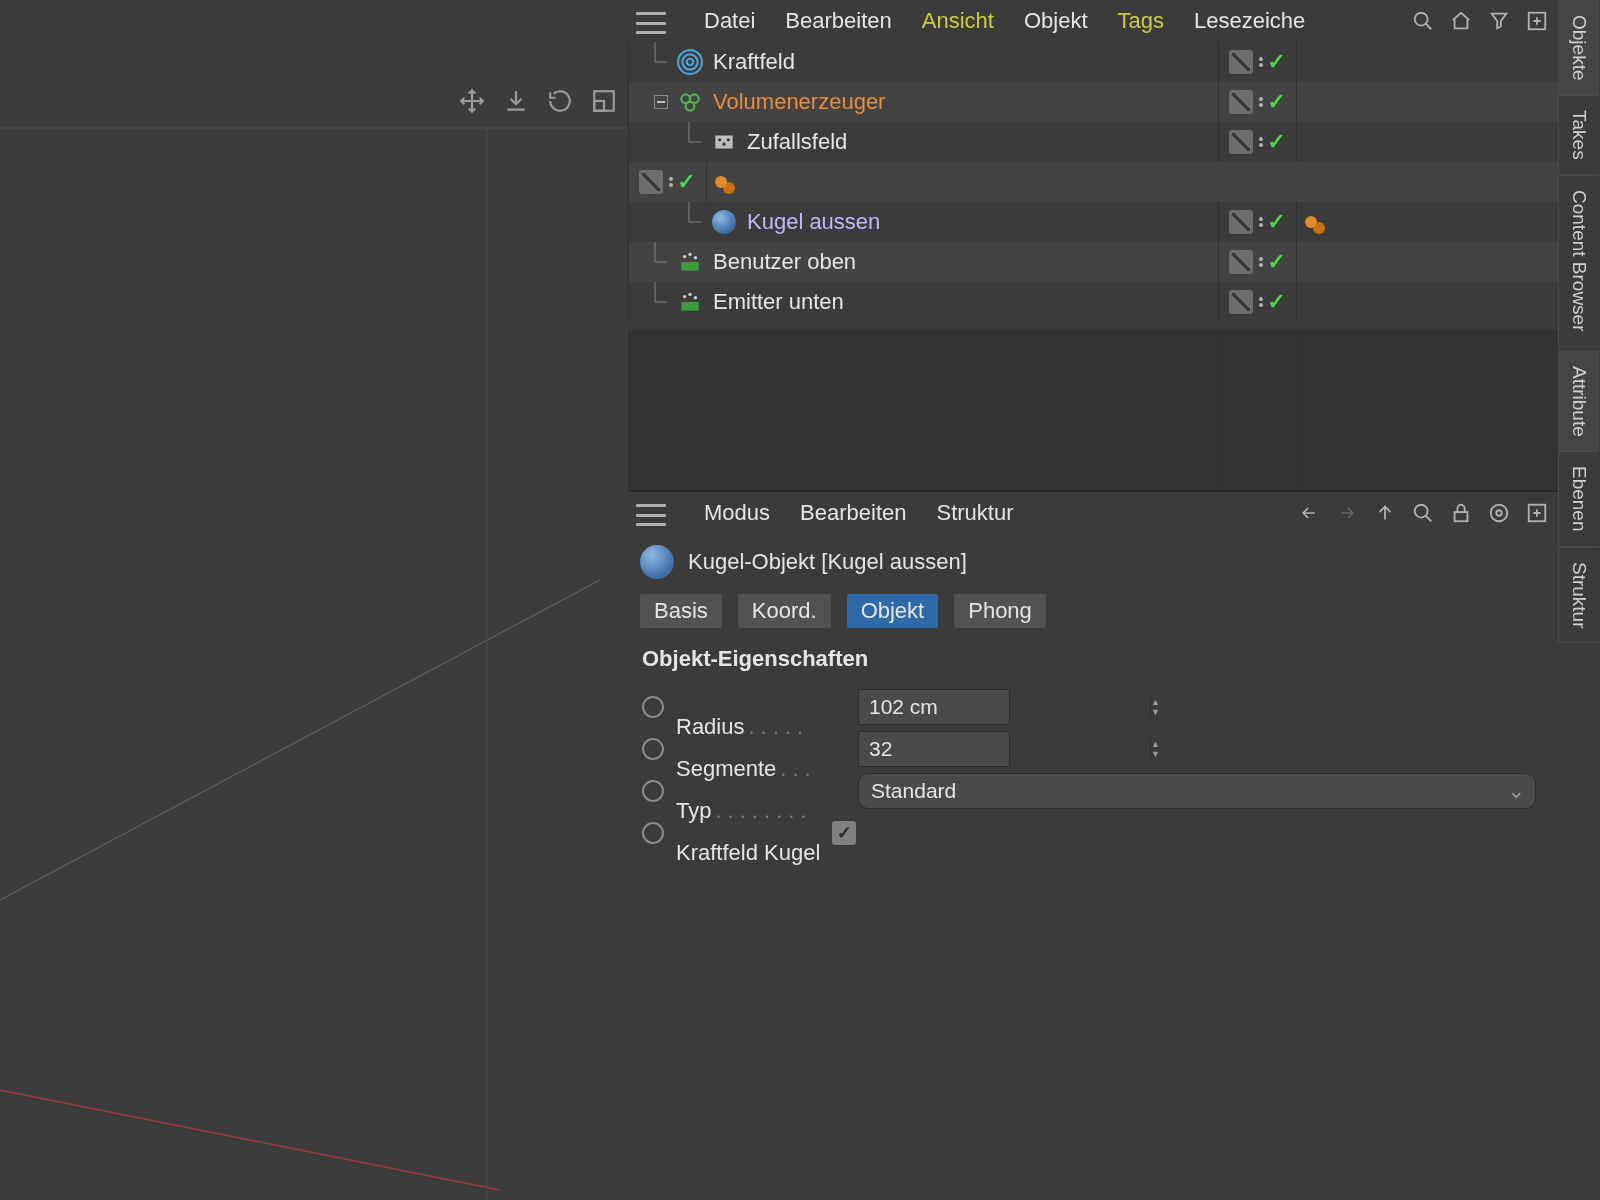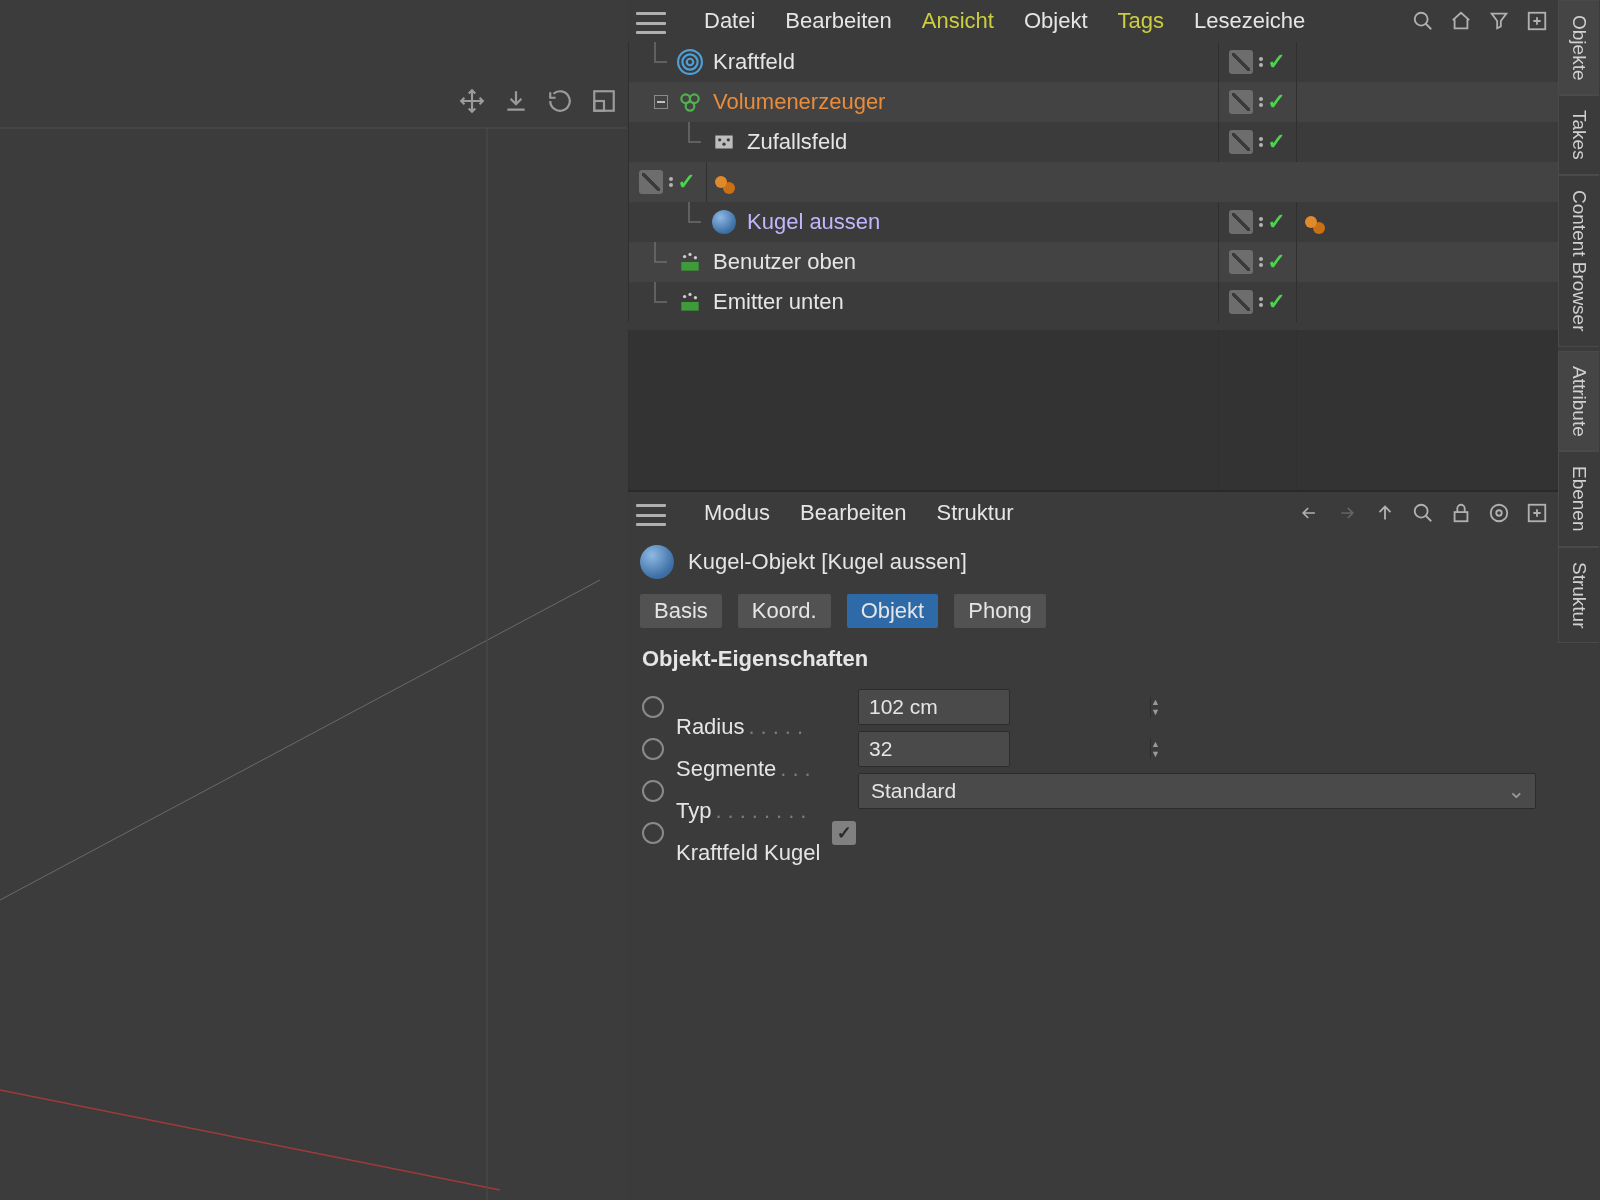--- a/index.html
+++ b/index.html
@@ -64,21 +64,21 @@
 
   .prop-row { display:flex; align-items:center; padding:4px 14px; gap:12px; height:42px; }
   .anim-dot { width:22px; height:22px; border:2px solid #8a8a8a; border-radius:50%; }
   .prop-label { width:170px; font-size:22px; color:#e5e5e5; display:flex; align-items:baseline;margin-top:40px; }
   .dots-fill { color:#7c7c7c; letter-spacing:6px; margin-left:4px; }
   .num-field { display:flex; align-items:center; background:#4a4a4a; border:1px solid #2c2c2c; border-radius:2px; height:36px; width:152px; }
   .num-field input { flex:1; background:transparent; border:none; color:#e5e5e5; font-size:21px; padding:0 10px; outline:none; }
   .spin { width:22px; display:flex; flex-direction:column; border-left:1px solid #2c2c2c; }
   .spin div{ flex:1; display:flex; align-items:center; justify-content:center; color:#9a9a9a; font-size:9px; }
 
-  .select-field { flex:1; max-width:678px; background:#4a4a4a; border:1px solid #2c2c2c; border-radius:2px; height:36px; display:flex; align-items:center; padding:0 12px; font-size:21px; color:#e5e5e5; position:relative; }
+  .select-field { flex:1; max-width:678px; background:#4a4a4a; border:1px solid #2c2c2c; border-radius:10px; height:36px; display:flex; align-items:center; padding:0 12px; font-size:21px; color:#e5e5e5; position:relative; }
   .select-caret { position:absolute; right:10px; color:#9a9a9a; }
 
   .checkbox { width:24px; height:24px; background:#808080; border-radius:3px; display:flex; align-items:center; justify-content:center; color:#2a2a2a; font-size:18px; font-weight:bold; }
 
   .hamburger { width:30px; height:22px; display:flex; flex-direction:column; justify-content:space-between; margin-right:8px; cursor:pointer;}
   .hamburger span{ height:3px; background:#b0b0b0; border-radius:1px; }
 </style>
 </head>
 <body>
 

